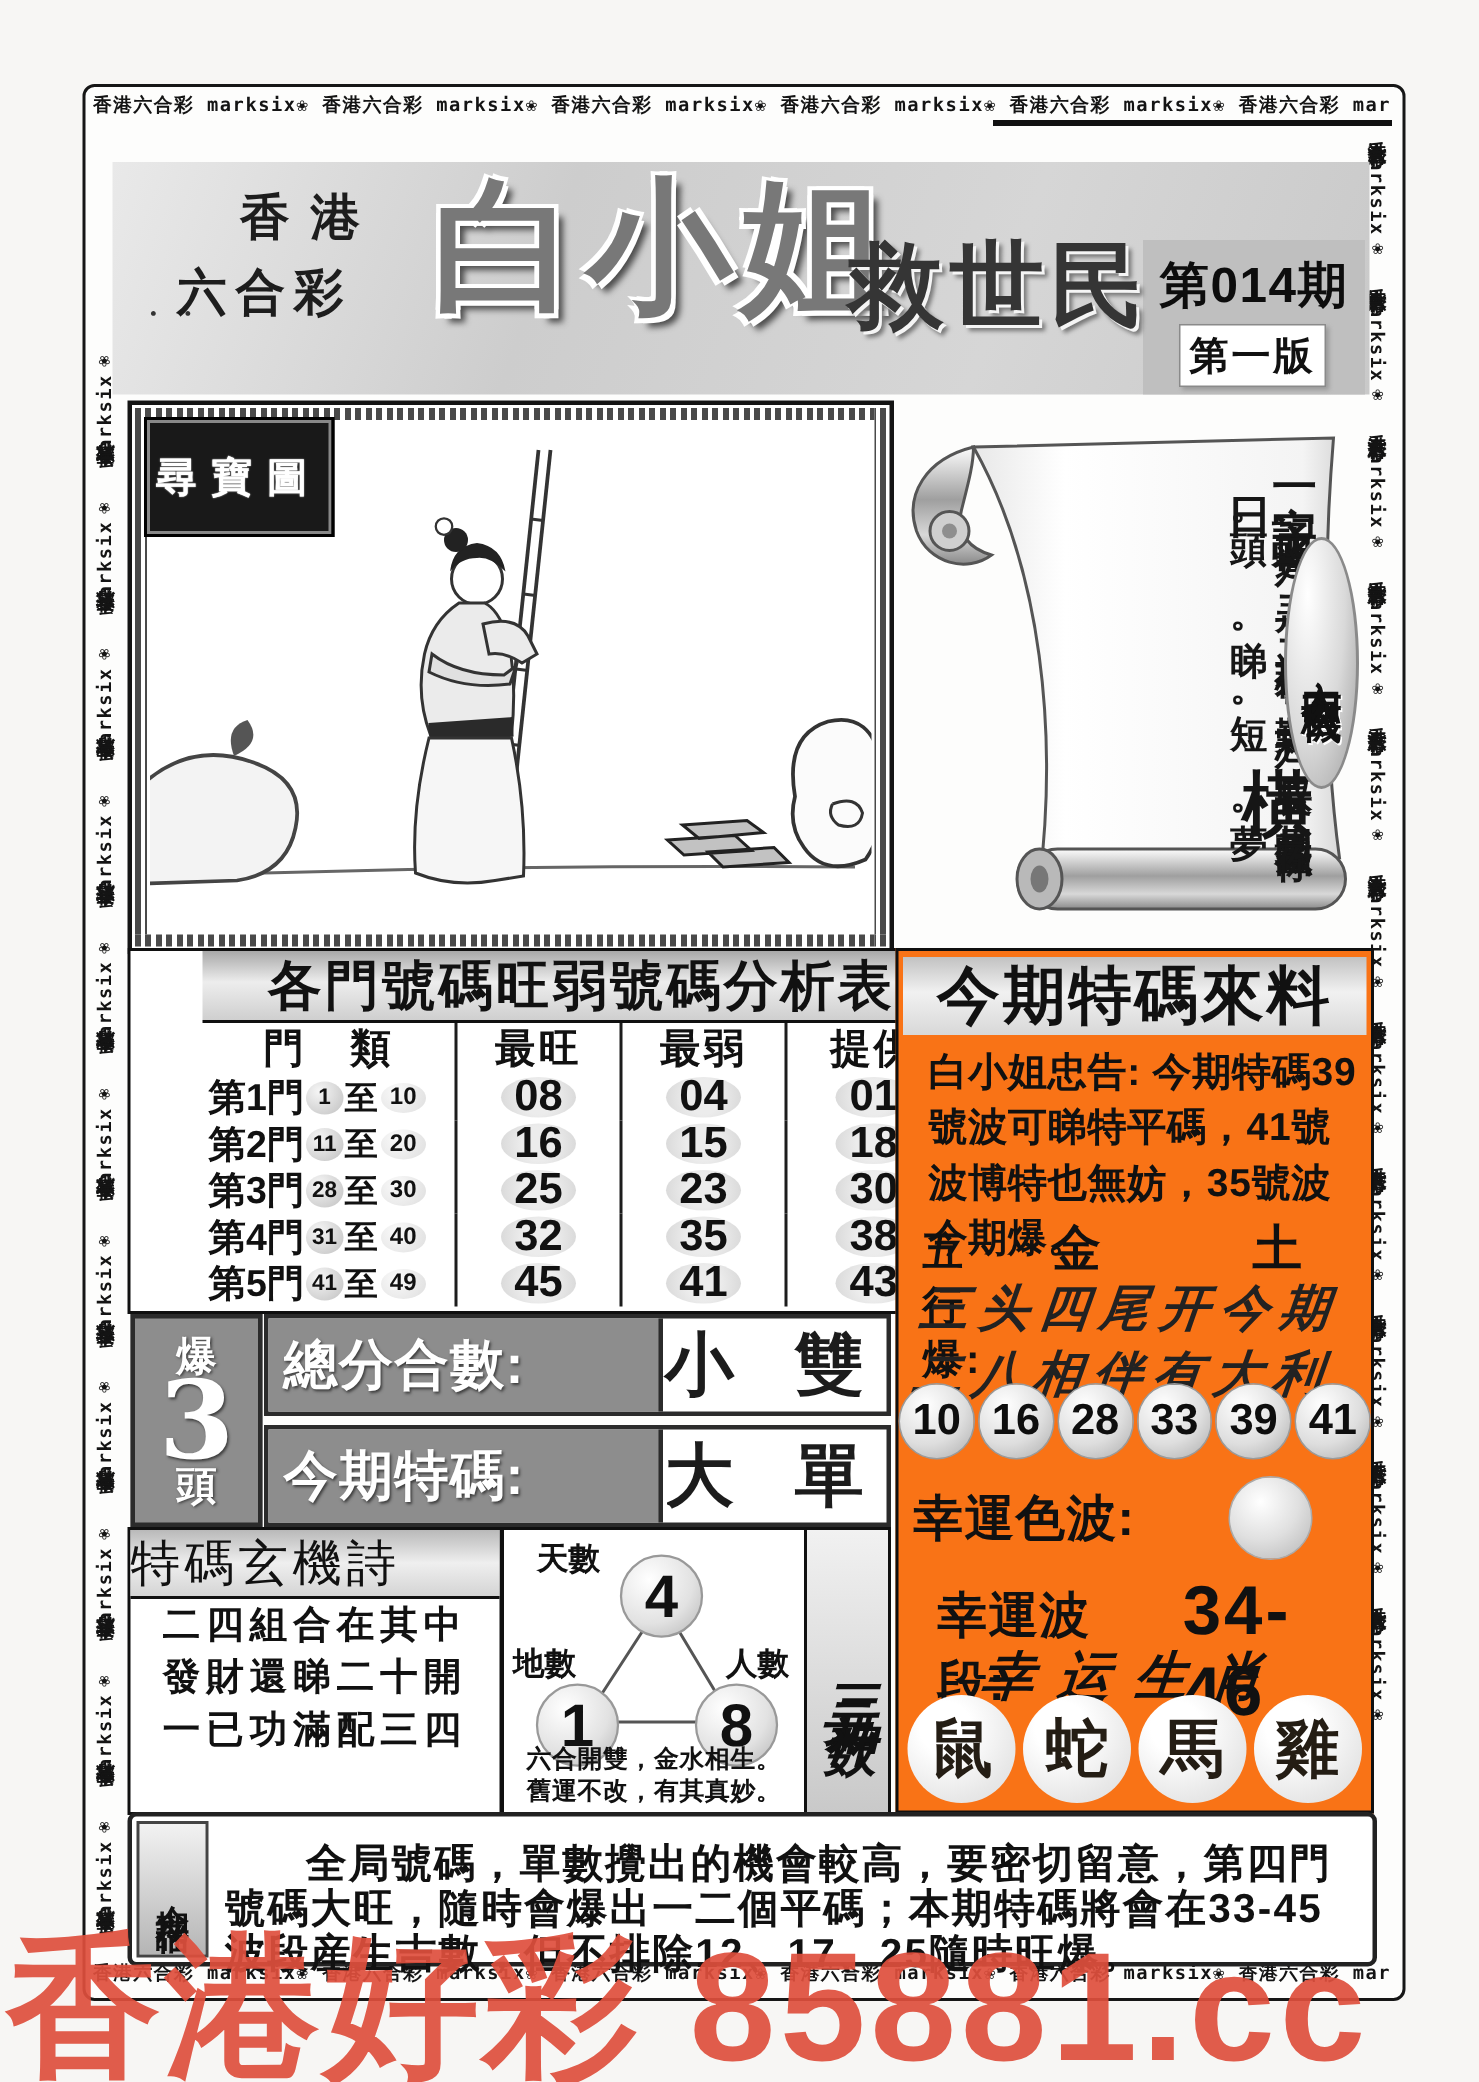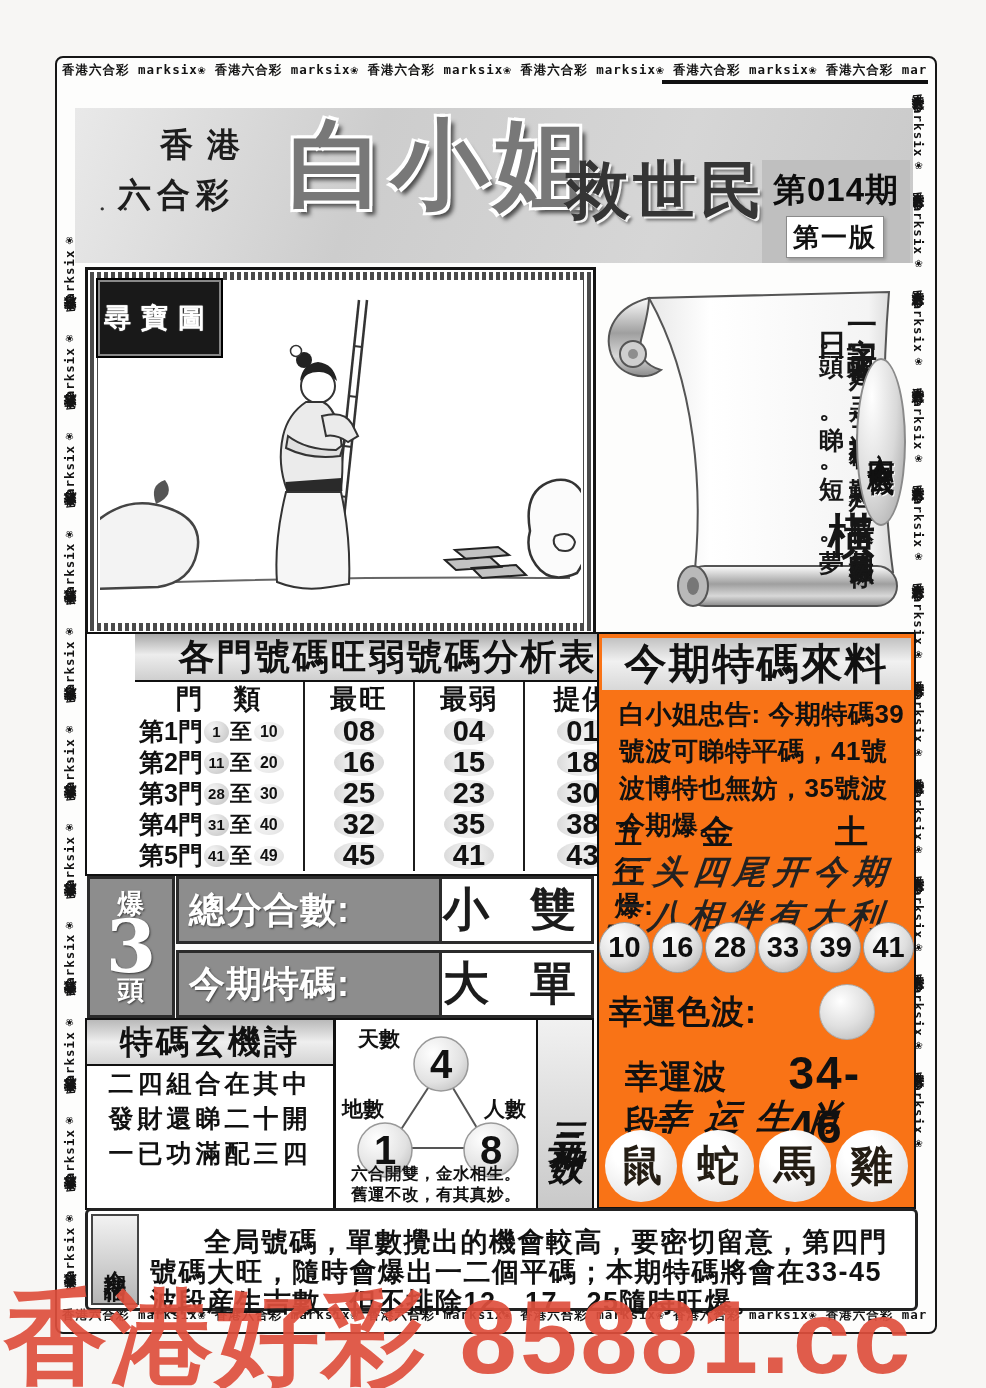--- a/index.html
+++ b/index.html
@@ -77,21 +77,21 @@
   .burst-side .n{font-size:72px;font-weight:900;line-height:60px;font-family:"DejaVu Serif",serif;}
   .burst-row{left:176px;width:412px;height:62px;border:3px solid #2b2b2b;display:flex;background:#fff;}
   .burst-row1{top:876px;}
   .burst-row2{top:950px;}
   .burst-label{width:250px;background:#8d8d8d;color:#fff;font-size:36px;font-weight:900;letter-spacing:1px;
     display:flex;align-items:center;padding-left:10px;text-shadow:1px 1px 2px #3c3c3c;border-right:3px solid #2b2b2b;}
   .burst-value{flex:1;display:flex;align-items:center;justify-content:center;font-size:46px;font-weight:900;
     letter-spacing:14px;color:#1c1c1c;}
   
   .poem-box{left:85px;top:1018px;width:246px;height:188px;border:2px solid #101010;background:#fff;}
-  .poem-title{height:44px;line-height:44px;text-align:center;font-size:33px;font-weight:700;letter-spacing:3px;
+  .poem-title{height:44px;line-height:44px;text-align:left;font-size:33px;font-weight:400;letter-spacing:3px;
     background:linear-gradient(180deg,#b9b9b9,#efefef 50%,#d4d4d4);border-bottom:2px solid #101010;}
   .poem-line{text-align:center;font-size:25px;font-weight:900;line-height:35px;letter-spacing:4px;}
   
   .sanyuan-box{left:334px;top:1018px;width:256px;height:188px;border:2px solid #101010;background:#fff;display:flex;}
   .tri-area{flex:1;position:relative;}
   .tri-caption{position:absolute;left:0;right:0;bottom:3px;text-align:center;font-size:16.5px;font-weight:900;
     line-height:21px;letter-spacing:0.5px;}
   .sanyuan-label{width:54px;border-left:2px solid #101010;background:linear-gradient(180deg,#f1f1f1,#c9c9c9);
     writing-mode:vertical-rl;display:flex;align-items:center;justify-content:center;font-size:35px;font-weight:900;
     font-family:"DejaVu Serif",serif;font-style:italic;letter-spacing:9px;}

